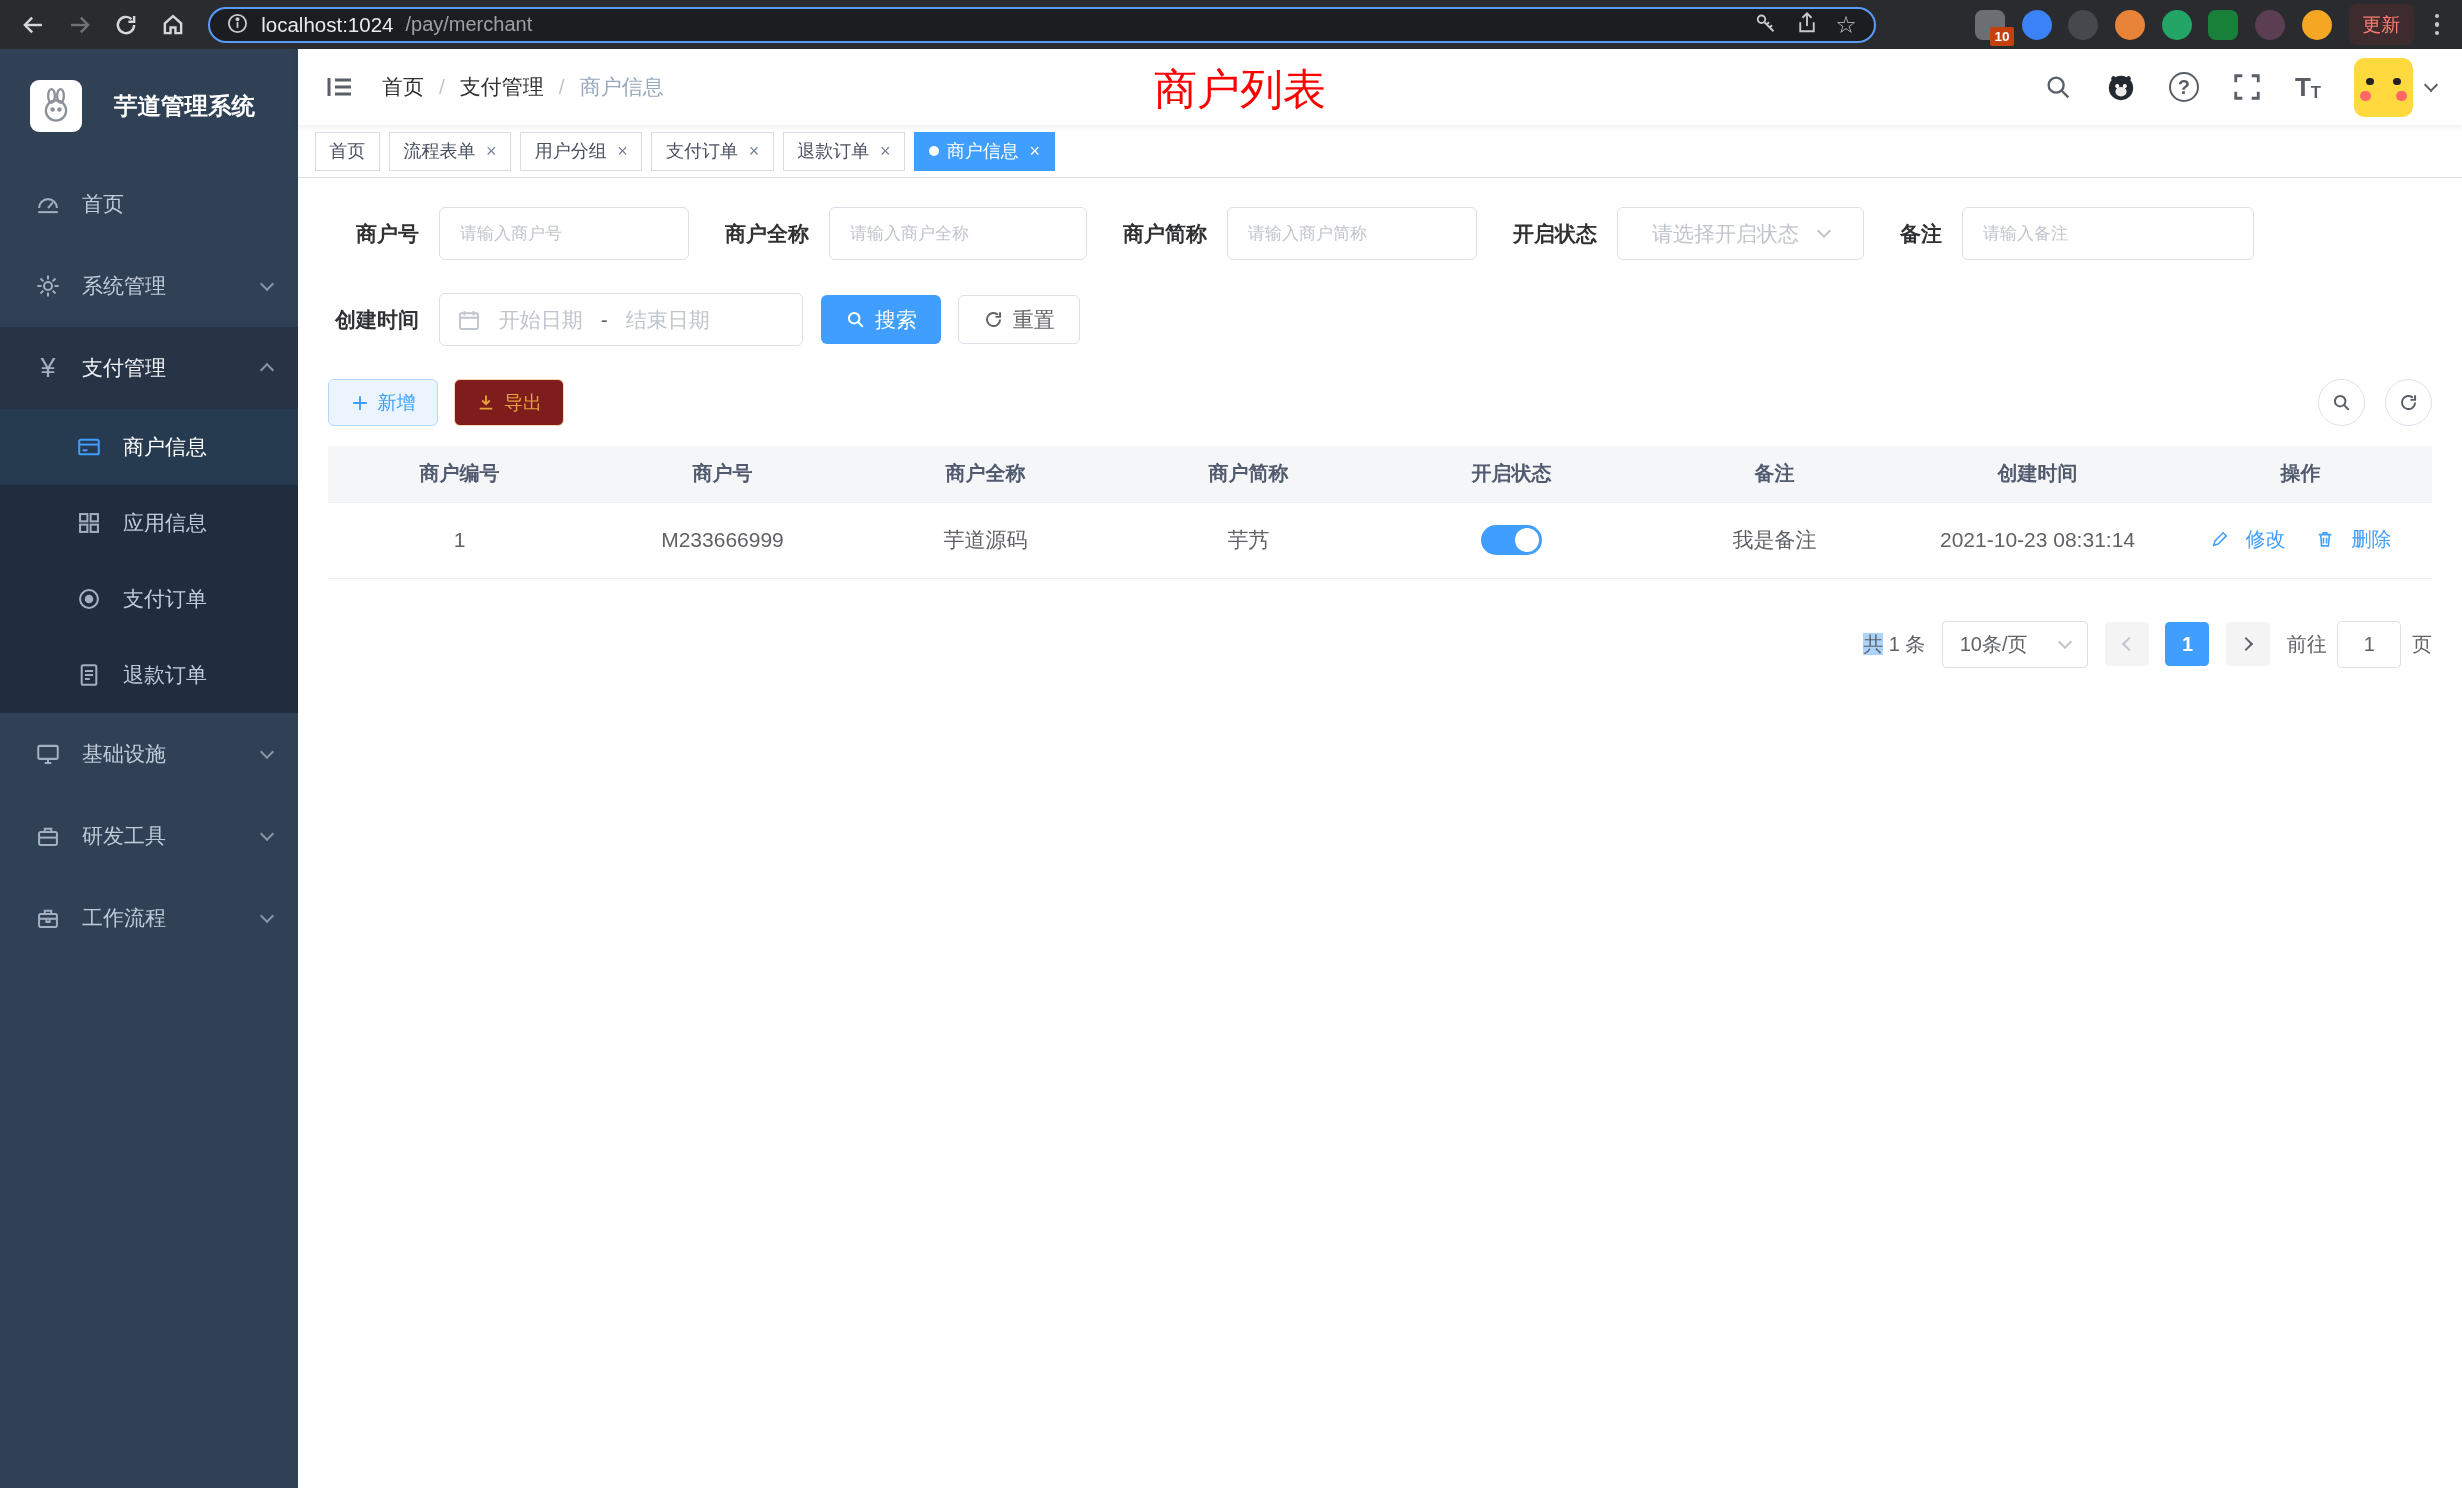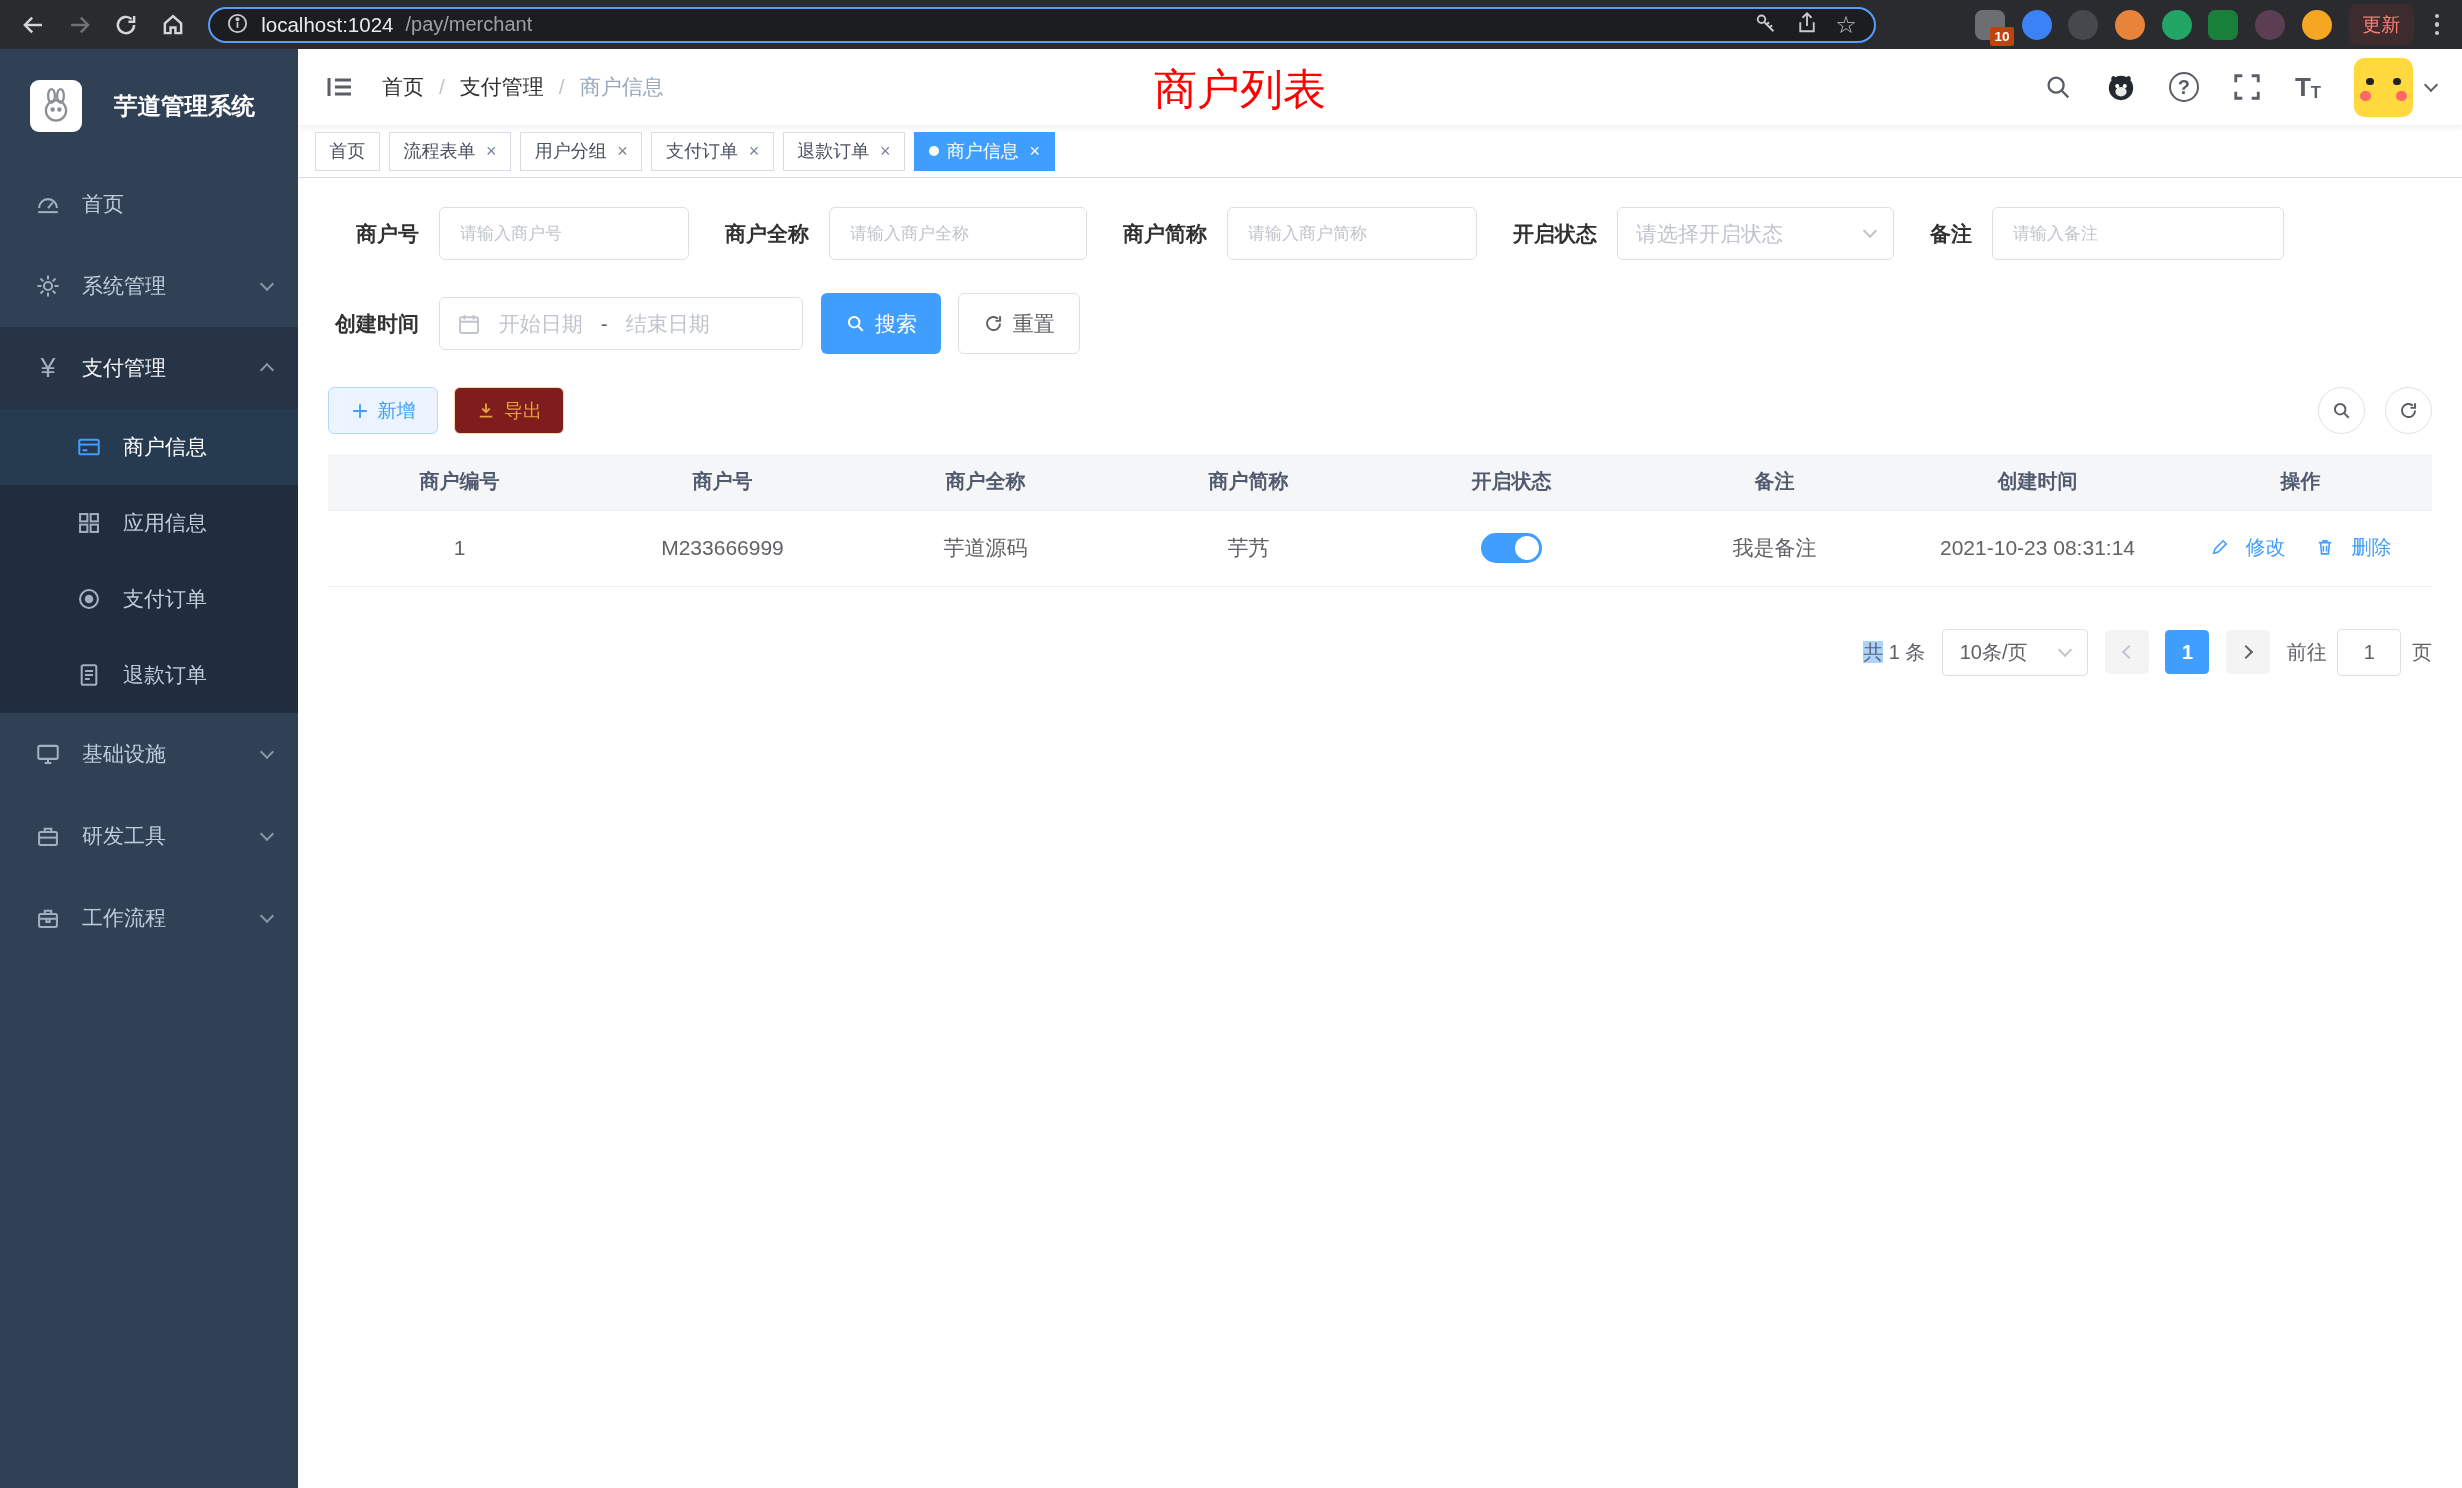--- a/index.html
+++ b/index.html
@@ -99,30 +99,30 @@
   .content { padding:29px 30px 0; flex:1; }
   .filter-row { display:flex; align-items:center; margin-bottom:33px; }
   .f-item { display:flex; align-items:center; margin-right:36px; }
   .f-label { font-size:21px; color:#303133; font-weight:700; margin-right:20px; white-space:nowrap; }
   .f-label.first { width:91px; text-align:right; }
   input.tb { height:53px; border:1.5px solid #dcdfe6; border-radius:6px; padding:0 20px;
     font-size:17px; color:#606266; outline:none;
     font-family:"Liberation Sans","DejaVu Sans",sans-serif; }
   input.tb::placeholder { color:#c0c4cc; }
   .w330 { width:250px; } .w340 { width:258px; } .w385 { width:292px; }
-  .fake-select { width:277px; height:53px; border:1.5px solid #dcdfe6; border-radius:6px;
-    display:flex; align-items:center; justify-content:space-between; padding:0 18px;
+  .fake-select { width:247px; height:53px; border:1.5px solid #dcdfe6; border-radius:6px;
+    display:flex; align-items:center; justify-content:space-between; padding:0 34px;
     color:#c0c4cc; font-size:21px; background:#fff; cursor:pointer; }
   .chev.gray { border-color:#c0c4cc; }
   .date-range { width:364px; height:53px; border:1.5px solid #dcdfe6; border-radius:6px;
     display:flex; align-items:center; gap:18px; padding:0 16.7px; color:#c0c4cc; font-size:21px;
     background:#fff; }
   .date-range svg { width:24px; height:24px; color:#c0c4cc; flex-shrink:0; }
   .date-sep { color:#606266; }
-  .btn { height:61px; padding:0 24px; border-radius:6px; font-size:21px; display:inline-flex;
+  .btn { height:49px; padding:0 24px; border-radius:6px; font-size:21px; display:inline-flex;
     align-items:center; gap:9px; cursor:pointer; border:none;
     font-family:"Liberation Sans","DejaVu Sans",sans-serif; }
   .btn svg { width:21px; height:21px; }
   .btn-primary { background:#409EFF; color:#fff; margin-left:18px; }
   .btn-default { background:#fff; border:1.5px solid #dcdfe6; color:#606266; margin-left:16.7px; }
 
   .toolbar { display:flex; align-items:center; margin-bottom:20px; }
   .btn-sm { height:47px; padding:0 21px; border-radius:6px; font-size:19px; display:inline-flex;
     align-items:center; gap:7.6px; cursor:pointer; }
   .btn-sm svg { width:20px; height:20px; }

